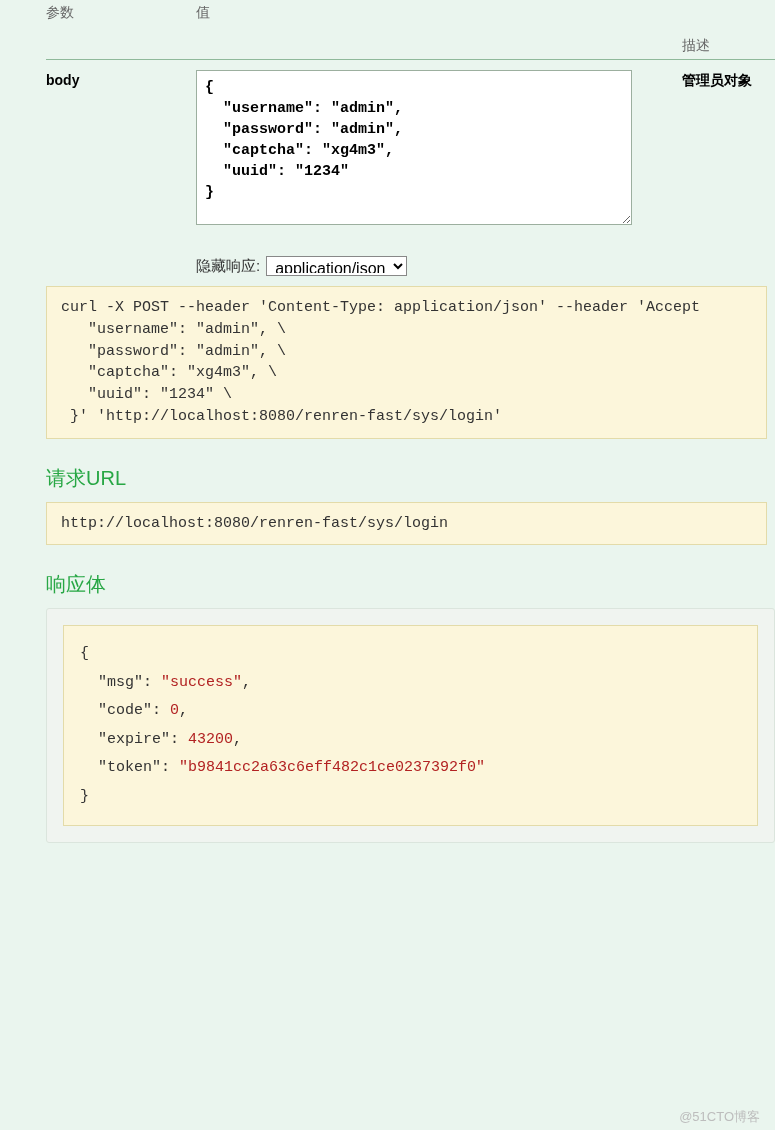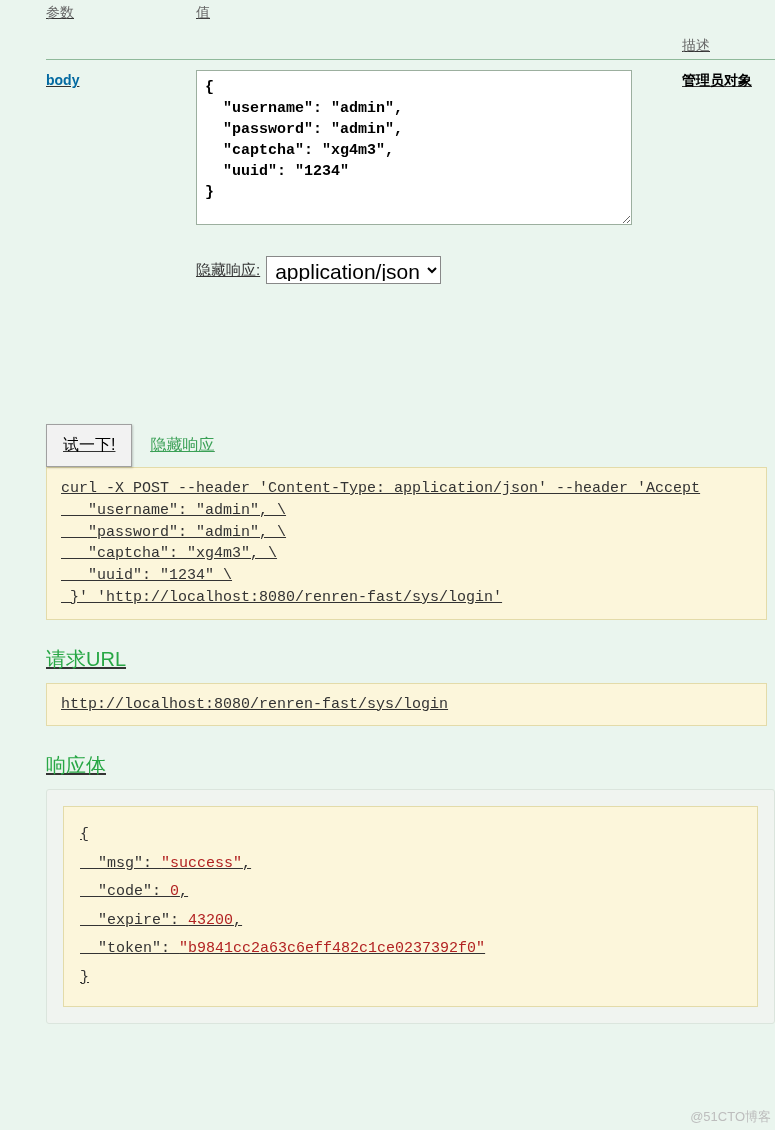--- a/index.html
+++ b/index.html
@@ -8,21 +8,20 @@
     padding: 0;
     font-family: Arial, "Microsoft YaHei", sans-serif;
     background: #eaf5ee;
     color: #333;
     font-size: 14px;
     width: 775px;
     overflow-x: hidden;
   }
   .container {
     padding: 0 0 20px 46px;
-    text-decoration: underline;
   }
   .param-table {
     margin-top: 0;
   }
   .param-header {
     display: flex;
     border-bottom: 1px solid #8fb99a;
     padding: 4px 0;
     color: #666;
   }
@@ -30,21 +29,21 @@
   .param-header .col-val { width: 486px; }
   .param-header .col-desc { flex: 1; margin-top: 33px; }
   .param-row {
     display: flex;
     padding: 10px 0;
     align-items: flex-start;
   }
   .param-row .col-name {
     width: 150px;
     font-weight: bold;
-    color: #0369a1;
+    color: #000000;
     padding-top: 2px;
   }
   .param-row .col-val { width: 486px; }
   .param-row .col-desc {
     flex: 1;
     font-weight: bold;
     color: #000;
     padding-top: 2px;
     white-space: nowrap;
   }
@@ -63,23 +62,23 @@
   .param-type-row {
     margin-top: 28px;
     font-size: 15px;
     display: flex;
     align-items: center;
     gap: 6px;
   }
   .param-type-row select {
     border: 1px solid #888;
     background: #fff;
-    font-size: 21px;
+    font-size: 16px;
     padding: 2px 4px;
-    height: 28px;
+    height: 20px;
   }
   .actions {
     margin-top: 130px;
     display: flex;
     align-items: center;
     gap: 18px;
   }
   .try-btn {
     background: #f2f2f2;
     border: 1px solid #a0a0a0;
@@ -129,21 +128,21 @@
     line-height: 1.9;
     white-space: pre;
     overflow-x: auto;
   }
   .json-key { color: #333; }
   .json-str { color: #b22222; }
   .json-num { color: #b22222; }
   .json-punc { color: #333; }
   .watermark {
     position: absolute;
-    right: 4px;
+    right: 15px;
     top: 1108px;
     color: #bdbdbd;
     font-size: 13px;
     pointer-events: none;
   }
 </style>
 </head>
 <body>
 
 <div class="container">
@@ -166,24 +165,20 @@
           <span>隐藏响应:</span>
           <select>
             <option>application/json</option>
           </select>
         </div>
       </div>
       <div class="col-desc">管理员对象</div>
     </div>
   </div>
 
-  <div class="actions">
-    <button class="try-btn">试一下!</button>
-    <a class="hide-link">隐藏响应</a>
-  </div>
 
   <pre class="code-block">curl -X POST --header 'Content-Type: application/json' --header 'Accept
    "username": "admin", \
    "password": "admin", \
    "captcha": "xg4m3", \
    "uuid": "1234" \
  }' 'http://localhost:8080/renren-fast/sys/login'</pre>
 
   <h4 class="section-title">请求URL</h4>
   <pre class="code-block">http://localhost:8080/renren-fast/sys/login</pre>

